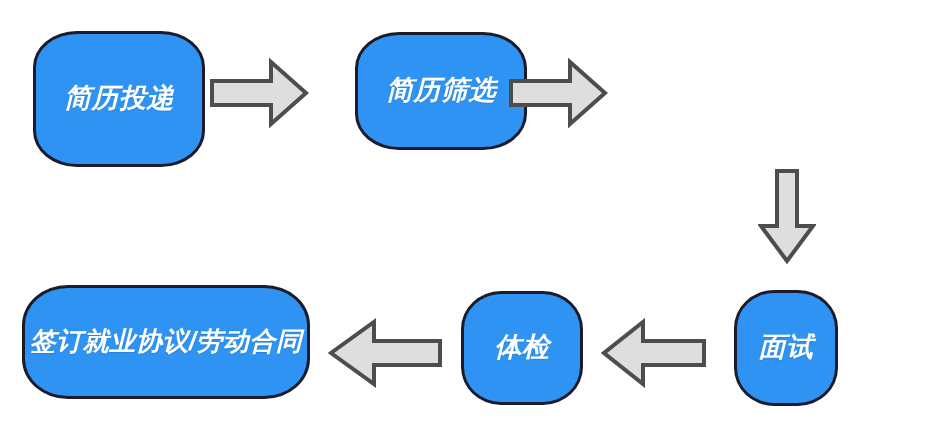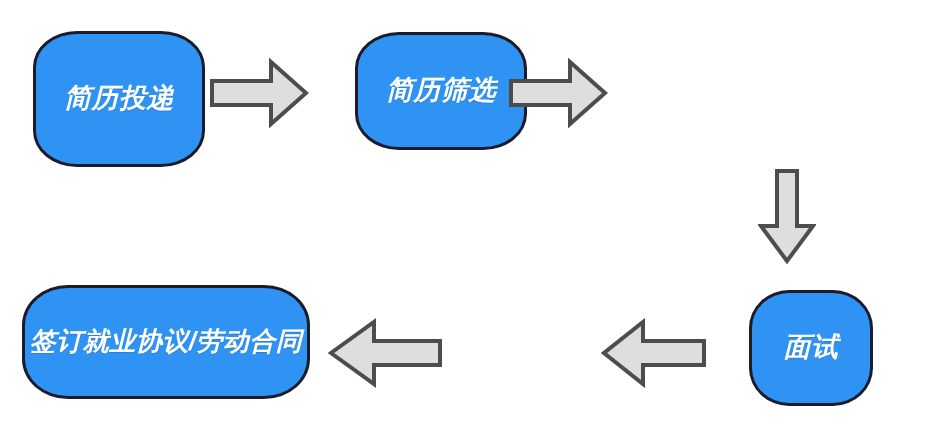--- a/index.html
+++ b/index.html
@@ -48,21 +48,21 @@
   #node-resume-screen {
     left: 323px; top: 32px;  width: 172px; height: 118px;
     border-radius: 44px / 36px;
     margin-left: 32px;
   }
   #node-written-test {
     left: 625px; top: 31px;  width: 287px; height: 118px;
     border-radius: 46px / 40px;
   }
   #node-interview {
-    left: 749px; top: 290px; width: 124px; height: 116px;
+    left: 734px; top: 290px; width: 104px; height: 116px;
     border-radius: 40px / 38px;
   }
   #node-medical {
     left: 461px; top: 291px; width: 122px; height: 114px;
     border-radius: 40px / 38px;
   }
   #node-sign-contract {
     left: 22px;  top: 285px; width: 288px; height: 114px;
     border-radius: 46px / 40px;
   }
@@ -104,20 +104,23 @@
 
   <div class="node" id="node-resume-screen">
     <span class="node-label">简历筛选</span>
   </div>
 
 
   <div class="node" id="node-interview">
     <span class="node-label">面试</span>
   </div>
 
+  <div class="node" id="node-medical">
+    <span class="node-label">体检</span>
+  </div>
 
   <div class="node" id="node-sign-contract">
     <span class="node-label">签订就业协议/劳动合同</span>
   </div>
 
   <div class="arrow" id="arrow-1">
     <svg viewBox="0 0 100 70" width="100" height="70">
       <polygon class="arrow-shape" points="3,23 62,23 62,4 97,35 62,66 62,47 3,47"></polygon>
     </svg>
   </div>

